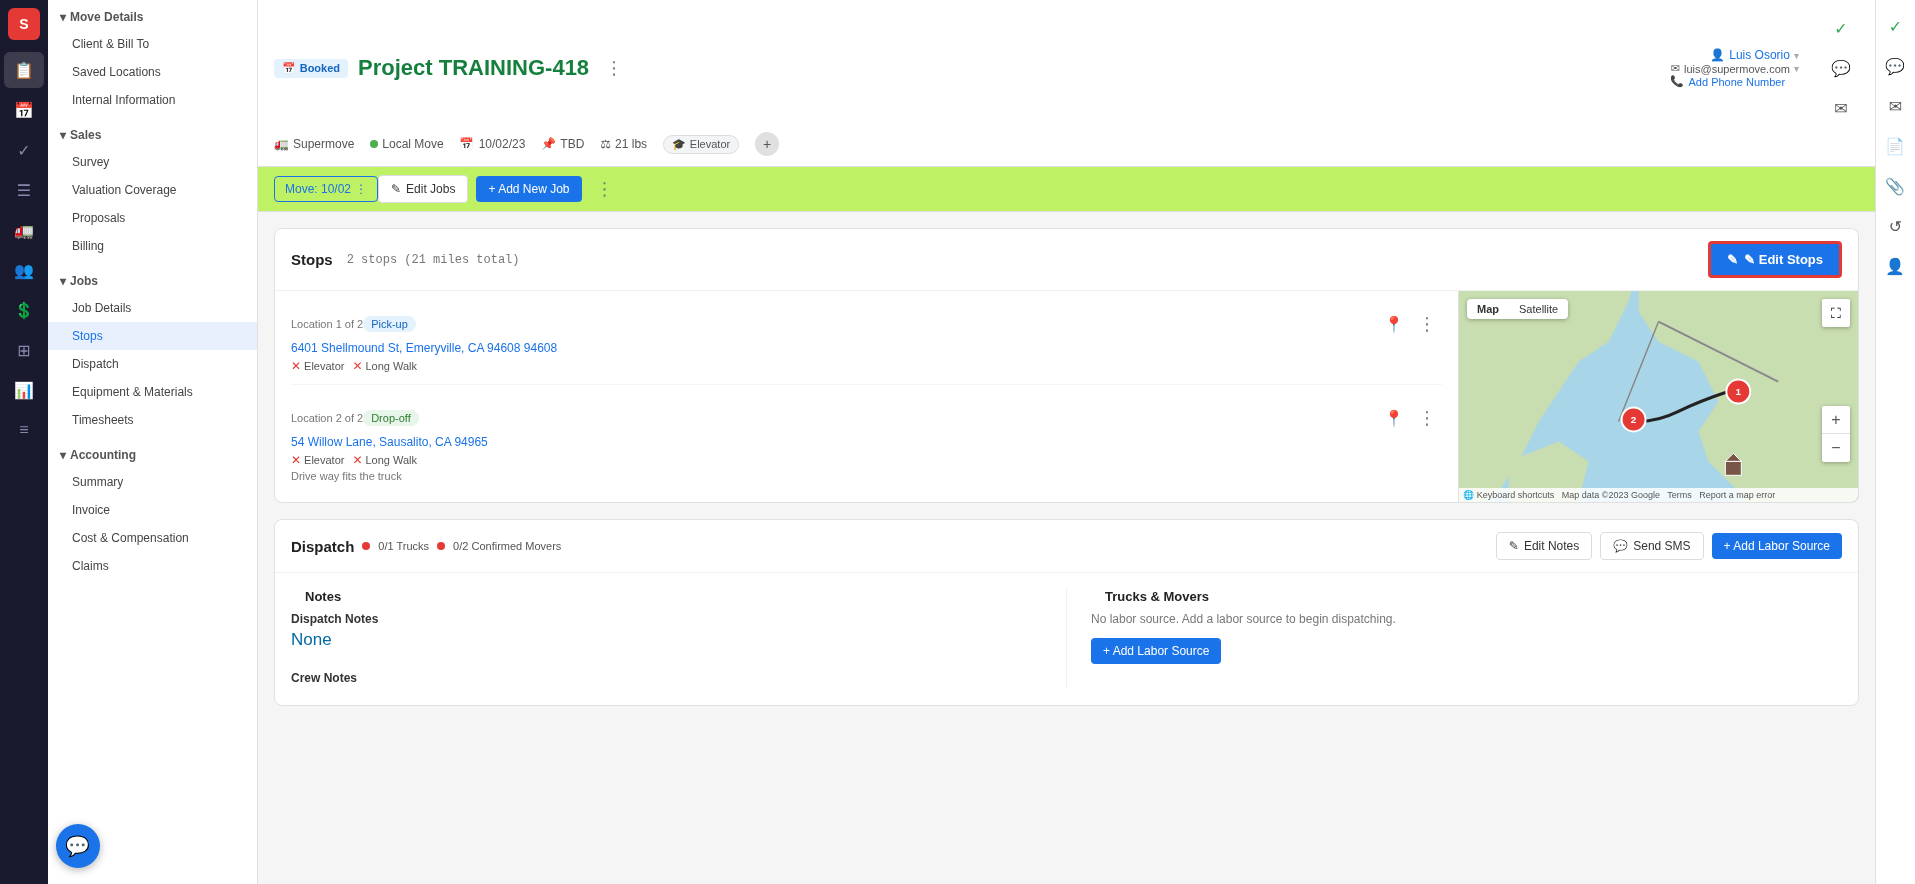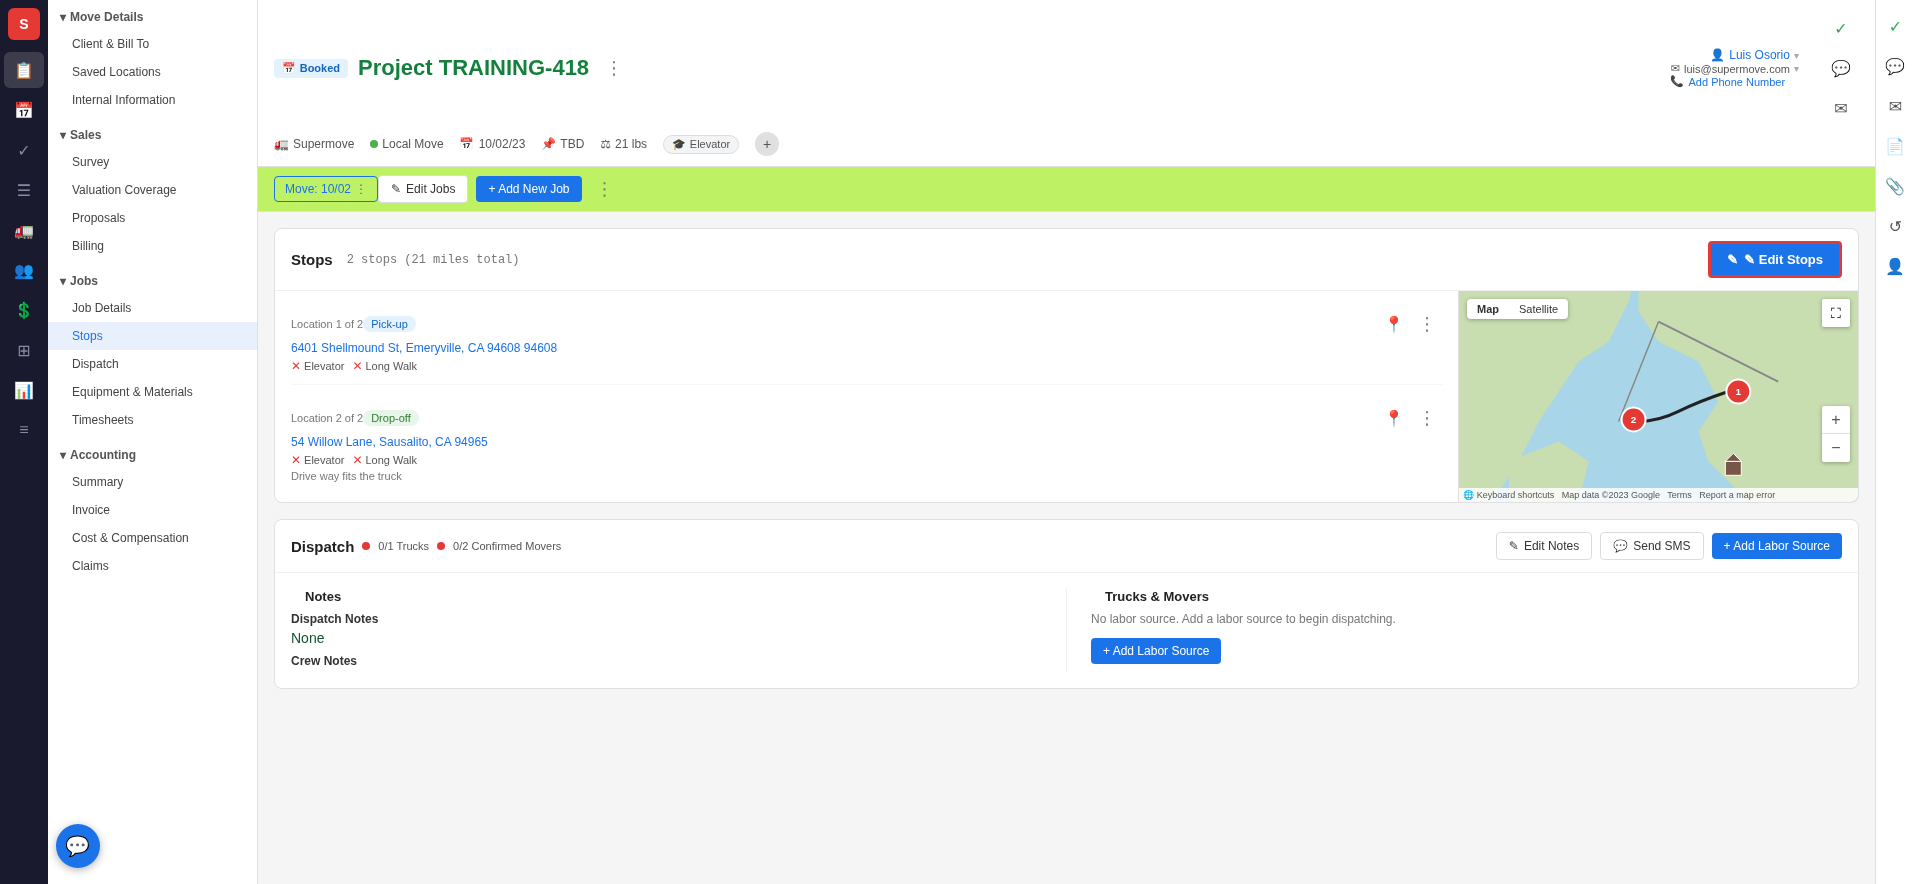--- a/index.html
+++ b/index.html
@@ -174,21 +174,21 @@
     .dispatch-header-row {
       display: flex; align-items: center; gap: 8px;
     }
     .status-dot-red { width: 8px; height: 8px; border-radius: 50%; background: #e53935; display: inline-block; }
     .dispatch-status { font-size: 11px; color: #555; }
     .dispatch-body { display: flex; gap: 0; padding: 16px; }
     .dispatch-left { flex: 1; padding-right: 24px; }
     .dispatch-right { flex: 1; padding-left: 24px; border-left: 1px solid #f0f0f0; }
     .section-label { font-size: 13px; font-weight: 700; color: #222; margin-bottom: 8px; padding-left: 14px; }
     .sub-label { font-size: 12px; font-weight: 600; color: #333; margin-bottom: 4px; }
-    .none-text { font-size: 14px; color: #14532d; margin-bottom: 8px; }
+    .none-text { font-size: 17px; color: #0369a1; margin-bottom: 21px; }
     .no-labor-text { font-size: 12px; color: #777; margin-bottom: 12px; }
 
     
     .btn-edit-stops {
       background: #1a73e8; color: white; border: 3px solid #e53935; border-radius: 4px;
       padding: 8px 16px; font-size: 13px; font-weight: 600; cursor: pointer;
       display: flex; align-items: center; gap: 6px;
     }
 
     

